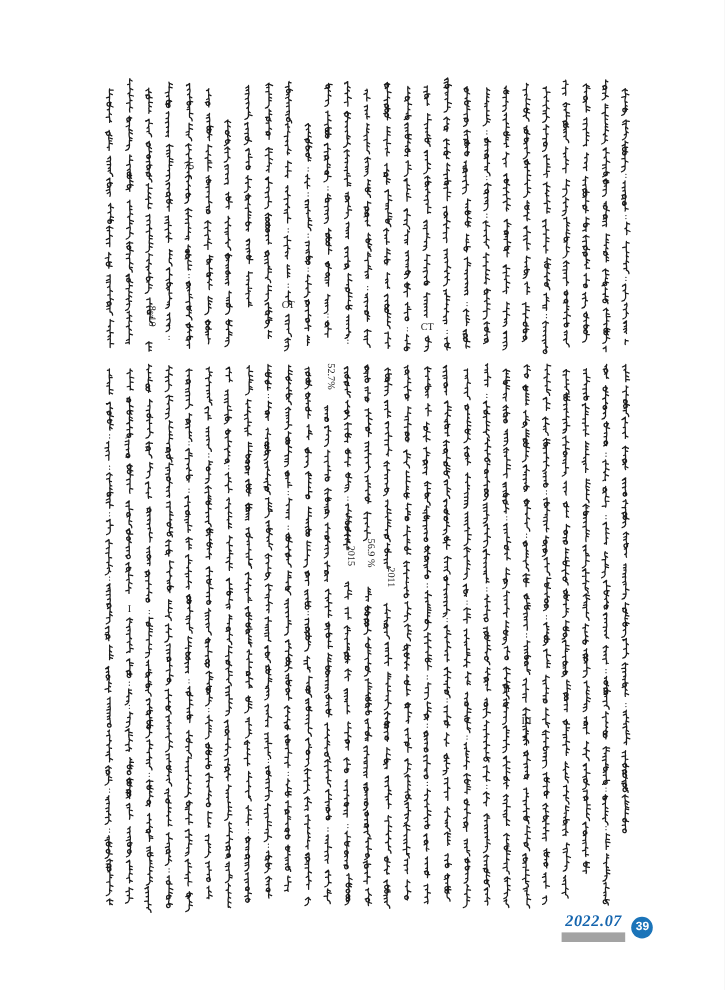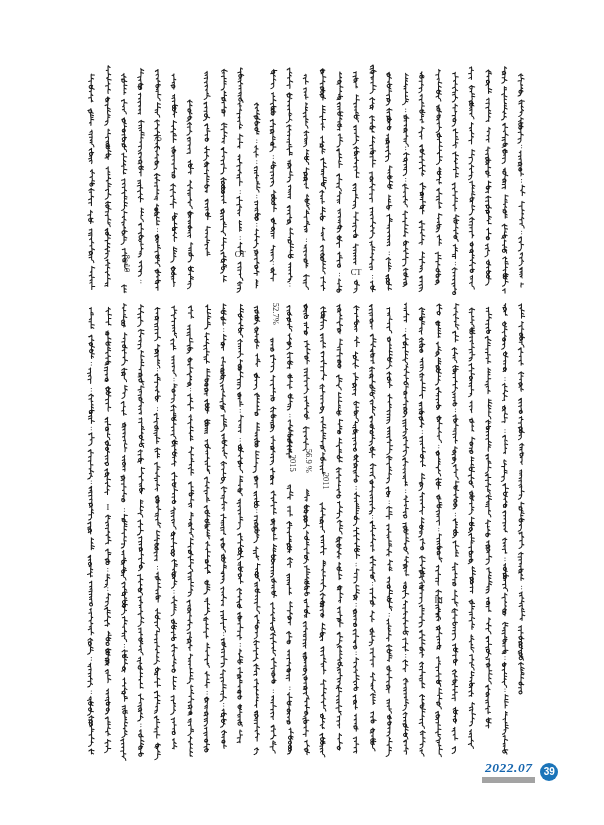--- a/index.html
+++ b/index.html
@@ -1,21 +1,21 @@
 <!DOCTYPE html>
 <html><head>
 <meta charset="utf-8">
 <style>
   html,body{margin:0;padding:0;background:#e8e8e8;font-family:"Liberation Serif",serif;}
   .page{position:relative;width:604px;height:825px;background:#ffffff;margin:0 auto;overflow:hidden;}
   .scripture{position:absolute;left:0;top:0;}
   .footer{position:absolute;left:468px;top:760px;display:flex;align-items:center;gap:5px;}
   .issue-date{font-family:"Liberation Serif",serif;font-style:italic;font-weight:bold;
-    font-size:13.5px;letter-spacing:.5px;color:#1565ae;border-bottom:6px solid #a3a3a3;
-    padding:0 3px 1px 3px;margin-left:14px;}
+    font-size:13.5px;letter-spacing:.5px;color:#1565ae;border-bottom:8px solid #a3a3a3;
+    padding:0 3px 1px 3px;}
   .page-badge{width:18px;height:18px;border-radius:50%;background:#1b74b9;color:#ffffff;
     font-family:"Liberation Sans",sans-serif;font-size:10px;font-weight:bold;
     display:flex;align-items:center;justify-content:center;}
 </style>
 </head>
 <body>
 
 <div class="page">
 
   <svg id="scripture" class="scripture" width="604" height="825">

